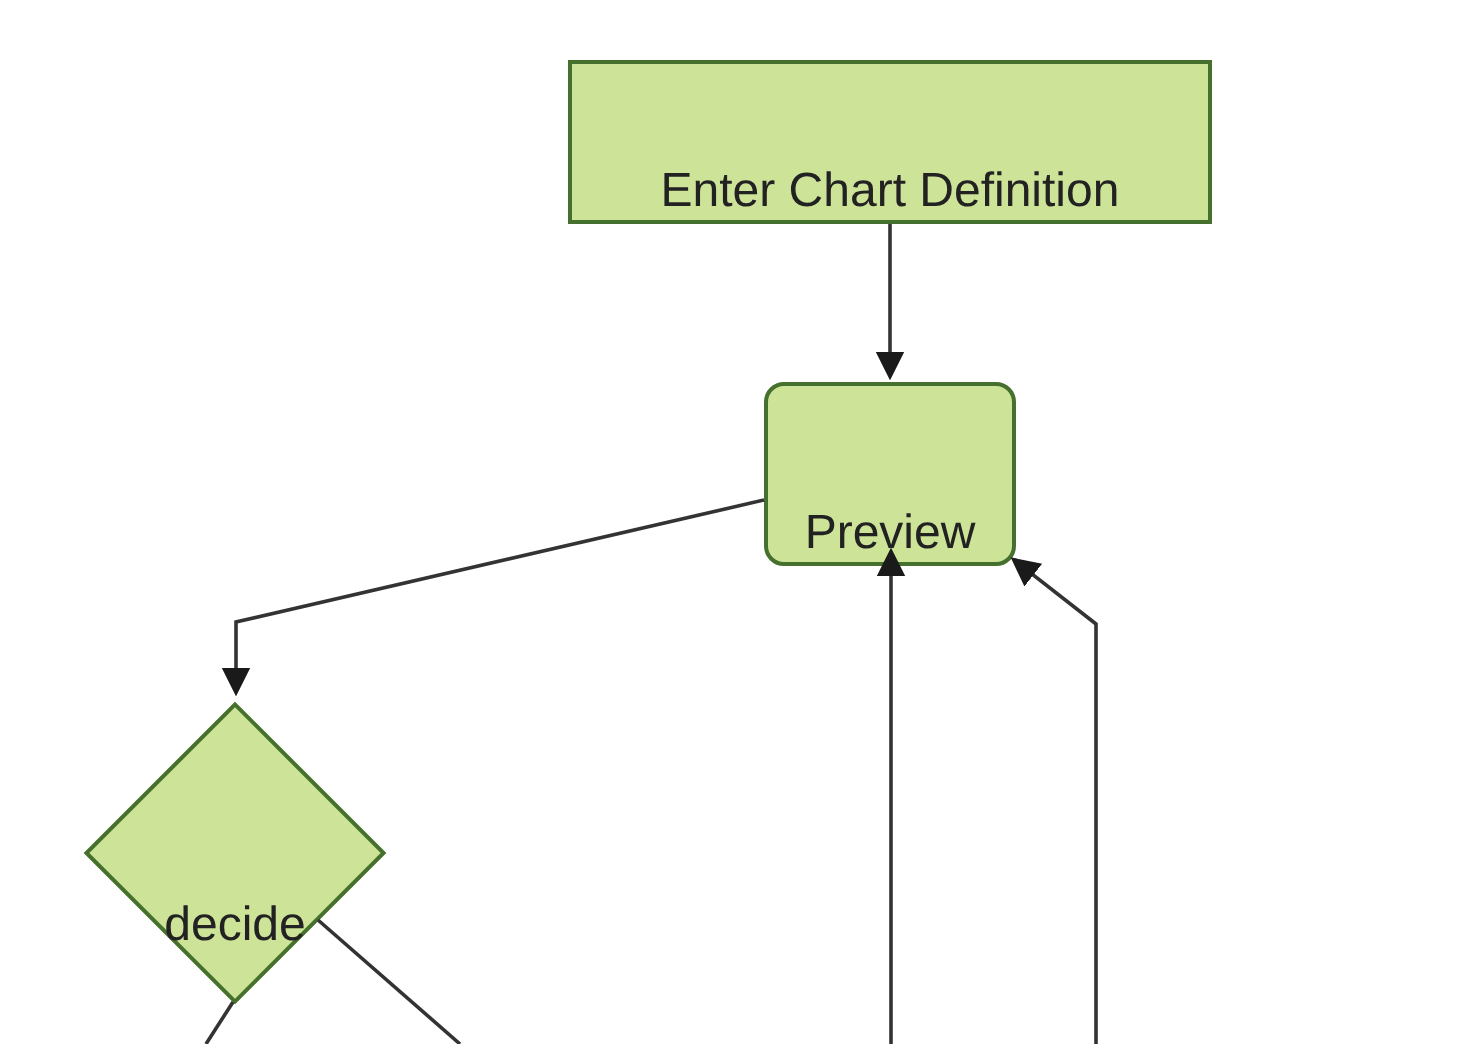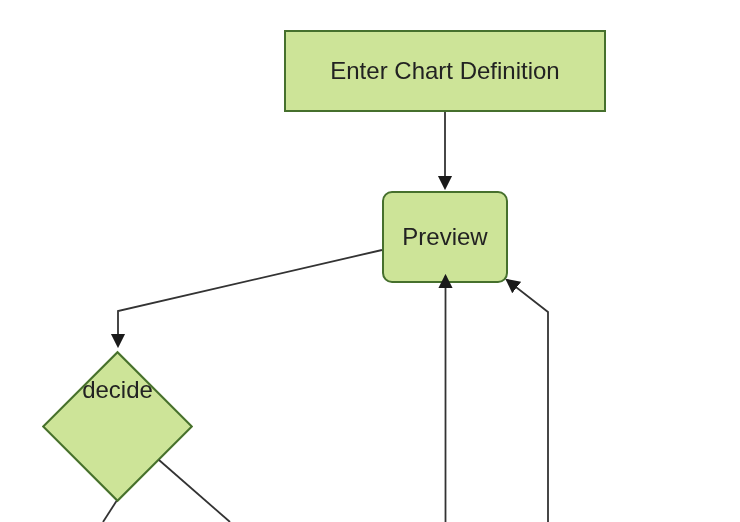--- a/index.html
+++ b/index.html
@@ -19,21 +19,21 @@
     overflow: hidden;
     font-family: "Liberation Sans", "DejaVu Sans", sans-serif;
     color: var(--text-color);
   }
   .node {
     position: absolute;
     box-sizing: border-box;
     background: var(--node-fill);
     border: 2px solid var(--node-border);
     display: flex;
-    align-items: center;
+    align-items: flex-end;
     justify-content: center;
     font-size: 24px;
     color: var(--text-color);
     z-index: 1;
   }
   .node-enter   { left: 284px; top: 30px;  width: 322px; height: 82px; }
   .node-preview { left: 382px; top: 191px; width: 126px; height: 92px; border-radius: 10px; }
   .diamond-shape {
     position: absolute;
     left: 64px; top: 373px;
@@ -42,21 +42,21 @@
     background: var(--node-fill);
     border: 2px solid var(--node-border);
     transform: rotate(45deg);
     z-index: 1;
   }
   .diamond-label {
     position: absolute;
     left: 42px; top: 376px;
     width: 151px; height: 101px;
     display: flex;
-    align-items: flex-start;
+    align-items: flex-end;
     justify-content: center;
     font-size: 24px;
     color: var(--text-color);
     z-index: 2;
   }
   svg.edges {
     position: absolute;
     left: 0; top: 0;
     width: 740px; height: 522px;
     z-index: 3;

